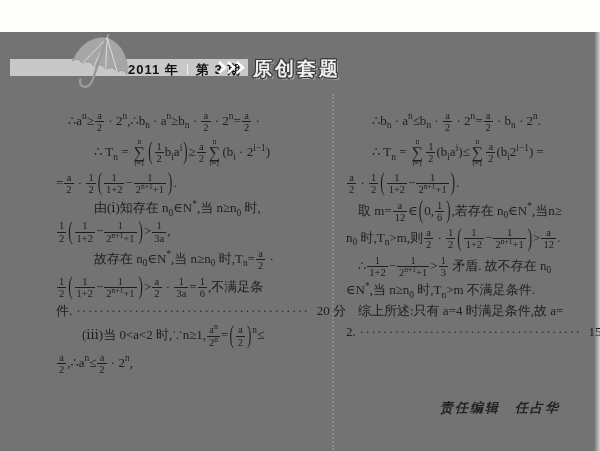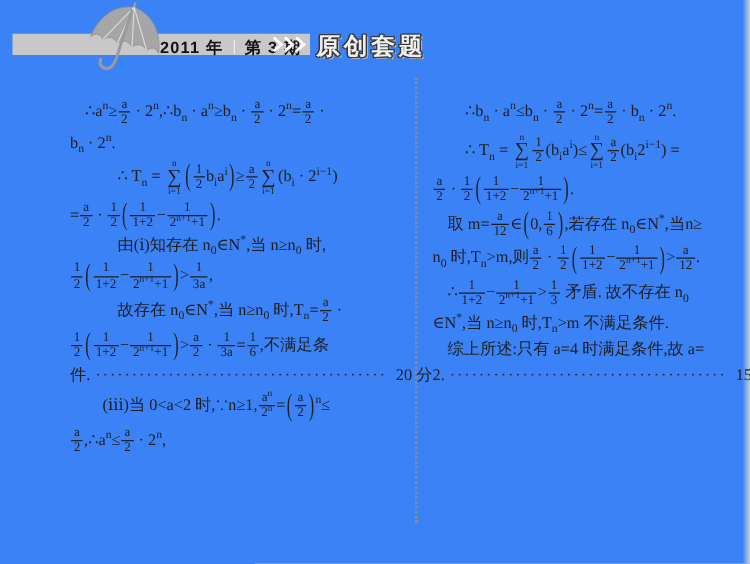--- a/index.html
+++ b/index.html
@@ -1,17 +1,17 @@
 <!DOCTYPE html>
 <html><head>
 <meta charset="utf-8">
 <style>
   html,body{margin:0;padding:0;width:600px;height:451px;overflow:hidden;
     background:#fdfdfc;font-family:"Liberation Serif","DejaVu Serif",serif;color:#1e1e1e;}
-  .page{position:absolute;inset:0;background:#3b82f6;}
+  .page{position:absolute;inset:0;background:#737373;margin-top:32px;}
   .scan-edge{position:absolute;right:0;top:0;width:6px;height:451px;
     background:linear-gradient(to right,rgba(0,0,0,0),#cfcfcf);}
   
   .bar{position:absolute;left:10px;top:27px;width:238px;height:17px;background:#c8c8c8;}
   .umbrella{position:absolute;left:66px;top:1px;width:70px;height:62px;}
   .yearissue{position:absolute;left:128px;top:29px;height:14px;
     font-family:"Liberation Sans","DejaVu Sans",sans-serif;font-weight:bold;
     font-size:13px;color:#111;letter-spacing:1px;white-space:nowrap;}
   .sep{display:inline-block;width:1px;height:11px;background:#ececec;margin:0 8px;vertical-align:-1px;}
   .chev{position:absolute;left:217px;top:29px;width:32px;height:13px;}
@@ -71,21 +71,20 @@
     <polyline points="2,1 8,6.5 2,12" fill="none" stroke="#ffffff" stroke-width="2.4"></polyline>
     <polyline points="11,1 17,6.5 11,12" fill="none" stroke="#ffffff" stroke-width="2.4"></polyline>
     <polyline points="20,1 26,6.5 20,12" fill="none" stroke="#ffffff" stroke-width="2.4"></polyline>
   </svg>
 
   <div class="title">原创套题</div>
 
   <div class="divider"></div>
   <div class="col colL" id="colL">
       <div class="line ind1"><span class="tok">∴a</span><sup class="sp">n</sup><span class="tok">≥</span><span class="frac"><span class="fn"><span class="tok">a</span></span><span class="fd"><span class="tok">2</span></span></span><span class="tok"> · 2</span><sup class="sp">n</sup><span class="tok">,∴b</span><sub class="sb">n</sub><span class="tok"> · a</span><sup class="sp">n</sup><span class="tok">≥b</span><sub class="sb">n</sub><span class="tok"> · </span><span class="frac"><span class="fn"><span class="tok">a</span></span><span class="fd"><span class="tok">2</span></span></span><span class="tok"> · 2</span><sup class="sp">n</sup><span class="tok">=</span><span class="frac"><span class="fn"><span class="tok">a</span></span><span class="fd"><span class="tok">2</span></span></span><span class="tok"> ·</span></div>
-      <div class="line"><span class="tok">b</span><sub class="sb">n</sub><span class="tok"> · 2</span><sup class="sp">n</sup><span class="tok">.</span></div>
       <div class="line ind3"><span class="tok">∴ T</span><sub class="sb">n</sub><span class="tok"> = </span><span class="sum"><span class="st">n</span><span class="sg">∑</span><span class="sb2">i=1</span></span><span class="bigp">(</span><span class="frac"><span class="fn"><span class="tok">1</span></span><span class="fd"><span class="tok">2</span></span></span><span class="tok">b</span><sub class="sb">i</sub><span class="tok">a</span><sup class="sp">i</sup><span class="bigp">)</span><span class="tok">≥</span><span class="frac"><span class="fn"><span class="tok">a</span></span><span class="fd"><span class="tok">2</span></span></span><span class="sum"><span class="st">n</span><span class="sg">∑</span><span class="sb2">i=1</span></span><span class="tok">(b</span><sub class="sb">i</sub><span class="tok"> · 2</span><sup class="sp">i−1</sup><span class="tok">)</span></div>
       <div class="line"><span class="tok">=</span><span class="frac"><span class="fn"><span class="tok">a</span></span><span class="fd"><span class="tok">2</span></span></span><span class="tok"> · </span><span class="frac"><span class="fn"><span class="tok">1</span></span><span class="fd"><span class="tok">2</span></span></span><span class="bigp">(</span><span class="frac"><span class="fn"><span class="tok">1</span></span><span class="fd"><span class="tok">1+2</span></span></span><span class="tok">−</span><span class="frac"><span class="fn"><span class="tok">1</span></span><span class="fd"><span class="tok">2</span><sup class="sp">n+1</sup><span class="tok">+1</span></span></span><span class="bigp">)</span><span class="tok">.</span></div>
       <div class="line ind3"><span class="tok">由(ⅰ)知存在 n</span><sub class="sb">0</sub><span class="tok">∈N</span><sup class="sp">*</sup><span class="tok">,当 n≥n</span><sub class="sb">0</sub><span class="tok"> 时,</span></div>
       <div class="line"><span class="frac"><span class="fn"><span class="tok">1</span></span><span class="fd"><span class="tok">2</span></span></span><span class="bigp">(</span><span class="frac"><span class="fn"><span class="tok">1</span></span><span class="fd"><span class="tok">1+2</span></span></span><span class="tok">−</span><span class="frac"><span class="fn"><span class="tok">1</span></span><span class="fd"><span class="tok">2</span><sup class="sp">n+1</sup><span class="tok">+1</span></span></span><span class="bigp">)</span><span class="tok">&gt;</span><span class="frac"><span class="fn"><span class="tok">1</span></span><span class="fd"><span class="tok">3a</span></span></span><span class="tok">,</span></div>
       <div class="line ind3"><span class="tok">故存在 n</span><sub class="sb">0</sub><span class="tok">∈N</span><sup class="sp">*</sup><span class="tok">,当 n≥n</span><sub class="sb">0</sub><span class="tok"> 时,T</span><sub class="sb">n</sub><span class="tok">=</span><span class="frac"><span class="fn"><span class="tok">a</span></span><span class="fd"><span class="tok">2</span></span></span><span class="tok"> ·</span></div>
       <div class="line"><span class="frac"><span class="fn"><span class="tok">1</span></span><span class="fd"><span class="tok">2</span></span></span><span class="bigp">(</span><span class="frac"><span class="fn"><span class="tok">1</span></span><span class="fd"><span class="tok">1+2</span></span></span><span class="tok">−</span><span class="frac"><span class="fn"><span class="tok">1</span></span><span class="fd"><span class="tok">2</span><sup class="sp">n+1</sup><span class="tok">+1</span></span></span><span class="bigp">)</span><span class="tok">&gt;</span><span class="frac"><span class="fn"><span class="tok">a</span></span><span class="fd"><span class="tok">2</span></span></span><span class="tok"> · </span><span class="frac"><span class="fn"><span class="tok">1</span></span><span class="fd"><span class="tok">3a</span></span></span><span class="tok">=</span><span class="frac"><span class="fn"><span class="tok">1</span></span><span class="fd"><span class="tok">6</span></span></span><span class="tok">,不满足条</span></div>
       <div class="line"><span class="tok">件.</span><span class="dots">········································</span><span class="tok"> 20 分</span></div>
       <div class="line ind2"><span class="tok">(ⅲ)当 0&lt;a&lt;2 时,∵n≥1,</span><span class="frac"><span class="fn"><span class="tok">a</span><sup class="sp">n</sup></span><span class="fd"><span class="tok">2</span><sup class="sp">n</sup></span></span><span class="tok">=</span><span class="bigp">(</span><span class="frac"><span class="fn"><span class="tok">a</span></span><span class="fd"><span class="tok">2</span></span></span><span class="bigp">)</span><sup class="sp">n</sup><span class="tok">≤</span></div>
       <div class="line"><span class="frac"><span class="fn"><span class="tok">a</span></span><span class="fd"><span class="tok">2</span></span></span><span class="tok">,∴a</span><sup class="sp">n</sup><span class="tok">≤</span><span class="frac"><span class="fn"><span class="tok">a</span></span><span class="fd"><span class="tok">2</span></span></span><span class="tok"> · 2</span><sup class="sp">n</sup><span class="tok">,</span></div>
     </div>
@@ -94,13 +93,14 @@
       <div class="line ind2"><span class="tok">∴ T</span><sub class="sb">n</sub><span class="tok"> = </span><span class="sum"><span class="st">n</span><span class="sg">∑</span><span class="sb2">i=1</span></span><span class="frac"><span class="fn"><span class="tok">1</span></span><span class="fd"><span class="tok">2</span></span></span><span class="tok">(b</span><sub class="sb">i</sub><span class="tok">a</span><sup class="sp">i</sup><span class="tok">)≤</span><span class="sum"><span class="st">n</span><span class="sg">∑</span><span class="sb2">i=1</span></span><span class="frac"><span class="fn"><span class="tok">a</span></span><span class="fd"><span class="tok">2</span></span></span><span class="tok">(b</span><sub class="sb">i</sub><span class="tok">2</span><sup class="sp">i−1</sup><span class="tok">) =</span></div>
       <div class="line"><span class="frac"><span class="fn"><span class="tok">a</span></span><span class="fd"><span class="tok">2</span></span></span><span class="tok"> · </span><span class="frac"><span class="fn"><span class="tok">1</span></span><span class="fd"><span class="tok">2</span></span></span><span class="bigp">(</span><span class="frac"><span class="fn"><span class="tok">1</span></span><span class="fd"><span class="tok">1+2</span></span></span><span class="tok">−</span><span class="frac"><span class="fn"><span class="tok">1</span></span><span class="fd"><span class="tok">2</span><sup class="sp">n+1</sup><span class="tok">+1</span></span></span><span class="bigp">)</span><span class="tok">.</span></div>
       <div class="line ind1"><span class="tok">取 m=</span><span class="frac"><span class="fn"><span class="tok">a</span></span><span class="fd"><span class="tok">12</span></span></span><span class="tok">∈</span><span class="bigp">(</span><span class="tok">0,</span><span class="frac"><span class="fn"><span class="tok">1</span></span><span class="fd"><span class="tok">6</span></span></span><span class="bigp">)</span><span class="tok">,若存在 n</span><sub class="sb">0</sub><span class="tok">∈N</span><sup class="sp">*</sup><span class="tok">,当n≥</span></div>
       <div class="line"><span class="tok">n</span><sub class="sb">0</sub><span class="tok"> 时,T</span><sub class="sb">n</sub><span class="tok">&gt;m,则</span><span class="frac"><span class="fn"><span class="tok">a</span></span><span class="fd"><span class="tok">2</span></span></span><span class="tok"> · </span><span class="frac"><span class="fn"><span class="tok">1</span></span><span class="fd"><span class="tok">2</span></span></span><span class="bigp">(</span><span class="frac"><span class="fn"><span class="tok">1</span></span><span class="fd"><span class="tok">1+2</span></span></span><span class="tok">−</span><span class="frac"><span class="fn"><span class="tok">1</span></span><span class="fd"><span class="tok">2</span><sup class="sp">n+1</sup><span class="tok">+1</span></span></span><span class="bigp">)</span><span class="tok">&gt;</span><span class="frac"><span class="fn"><span class="tok">a</span></span><span class="fd"><span class="tok">12</span></span></span><span class="tok">.</span></div>
       <div class="line ind1"><span class="tok">∴</span><span class="frac"><span class="fn"><span class="tok">1</span></span><span class="fd"><span class="tok">1+2</span></span></span><span class="tok">−</span><span class="frac"><span class="fn"><span class="tok">1</span></span><span class="fd"><span class="tok">2</span><sup class="sp">n+1</sup><span class="tok">+1</span></span></span><span class="tok">&gt;</span><span class="frac"><span class="fn"><span class="tok">1</span></span><span class="fd"><span class="tok">3</span></span></span><span class="tok"> 矛盾. 故不存在 n</span><sub class="sb">0</sub></div>
       <div class="line"><span class="tok">∈N</span><sup class="sp">*</sup><span class="tok">,当 n≥n</span><sub class="sb">0</sub><span class="tok"> 时,T</span><sub class="sb">n</sub><span class="tok">&gt;m 不满足条件.</span></div>
       <div class="line ind1"><span class="tok">综上所述:只有 a=4 时满足条件,故 a=</span></div>
       <div class="line"><span class="tok">2.</span><span class="dots">······································</span><span class="tok"> 15 分</span></div>
     </div>
 
+  <div class="editor">责任编辑　任占华</div>
 </div>
 
 </body></html>

